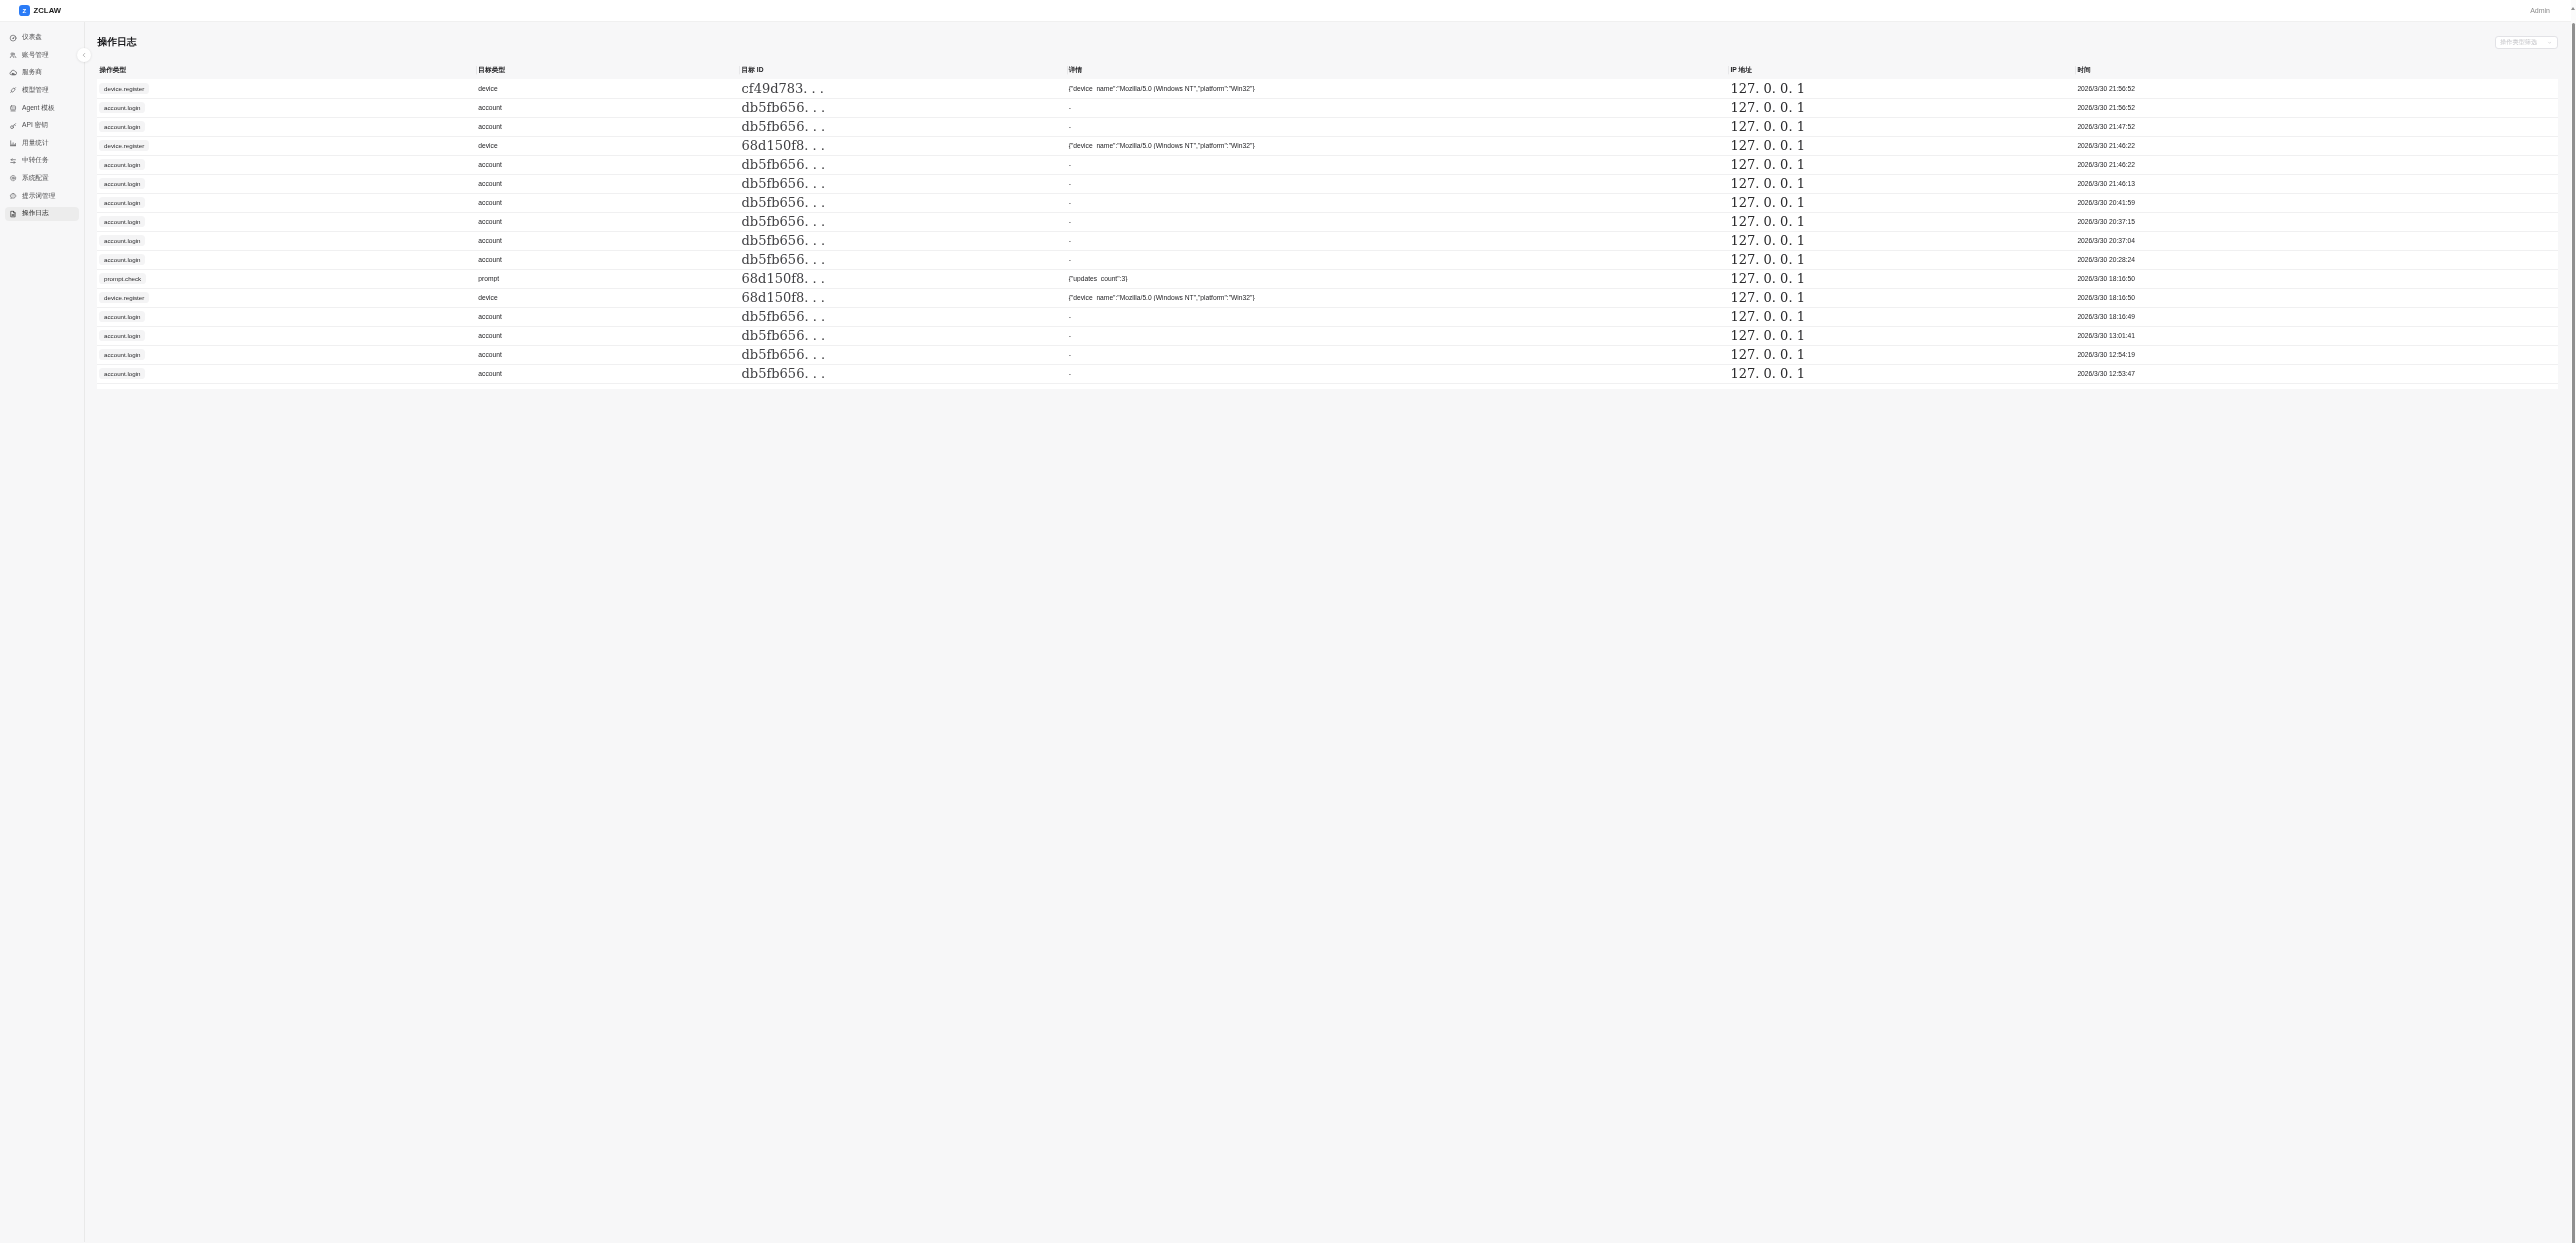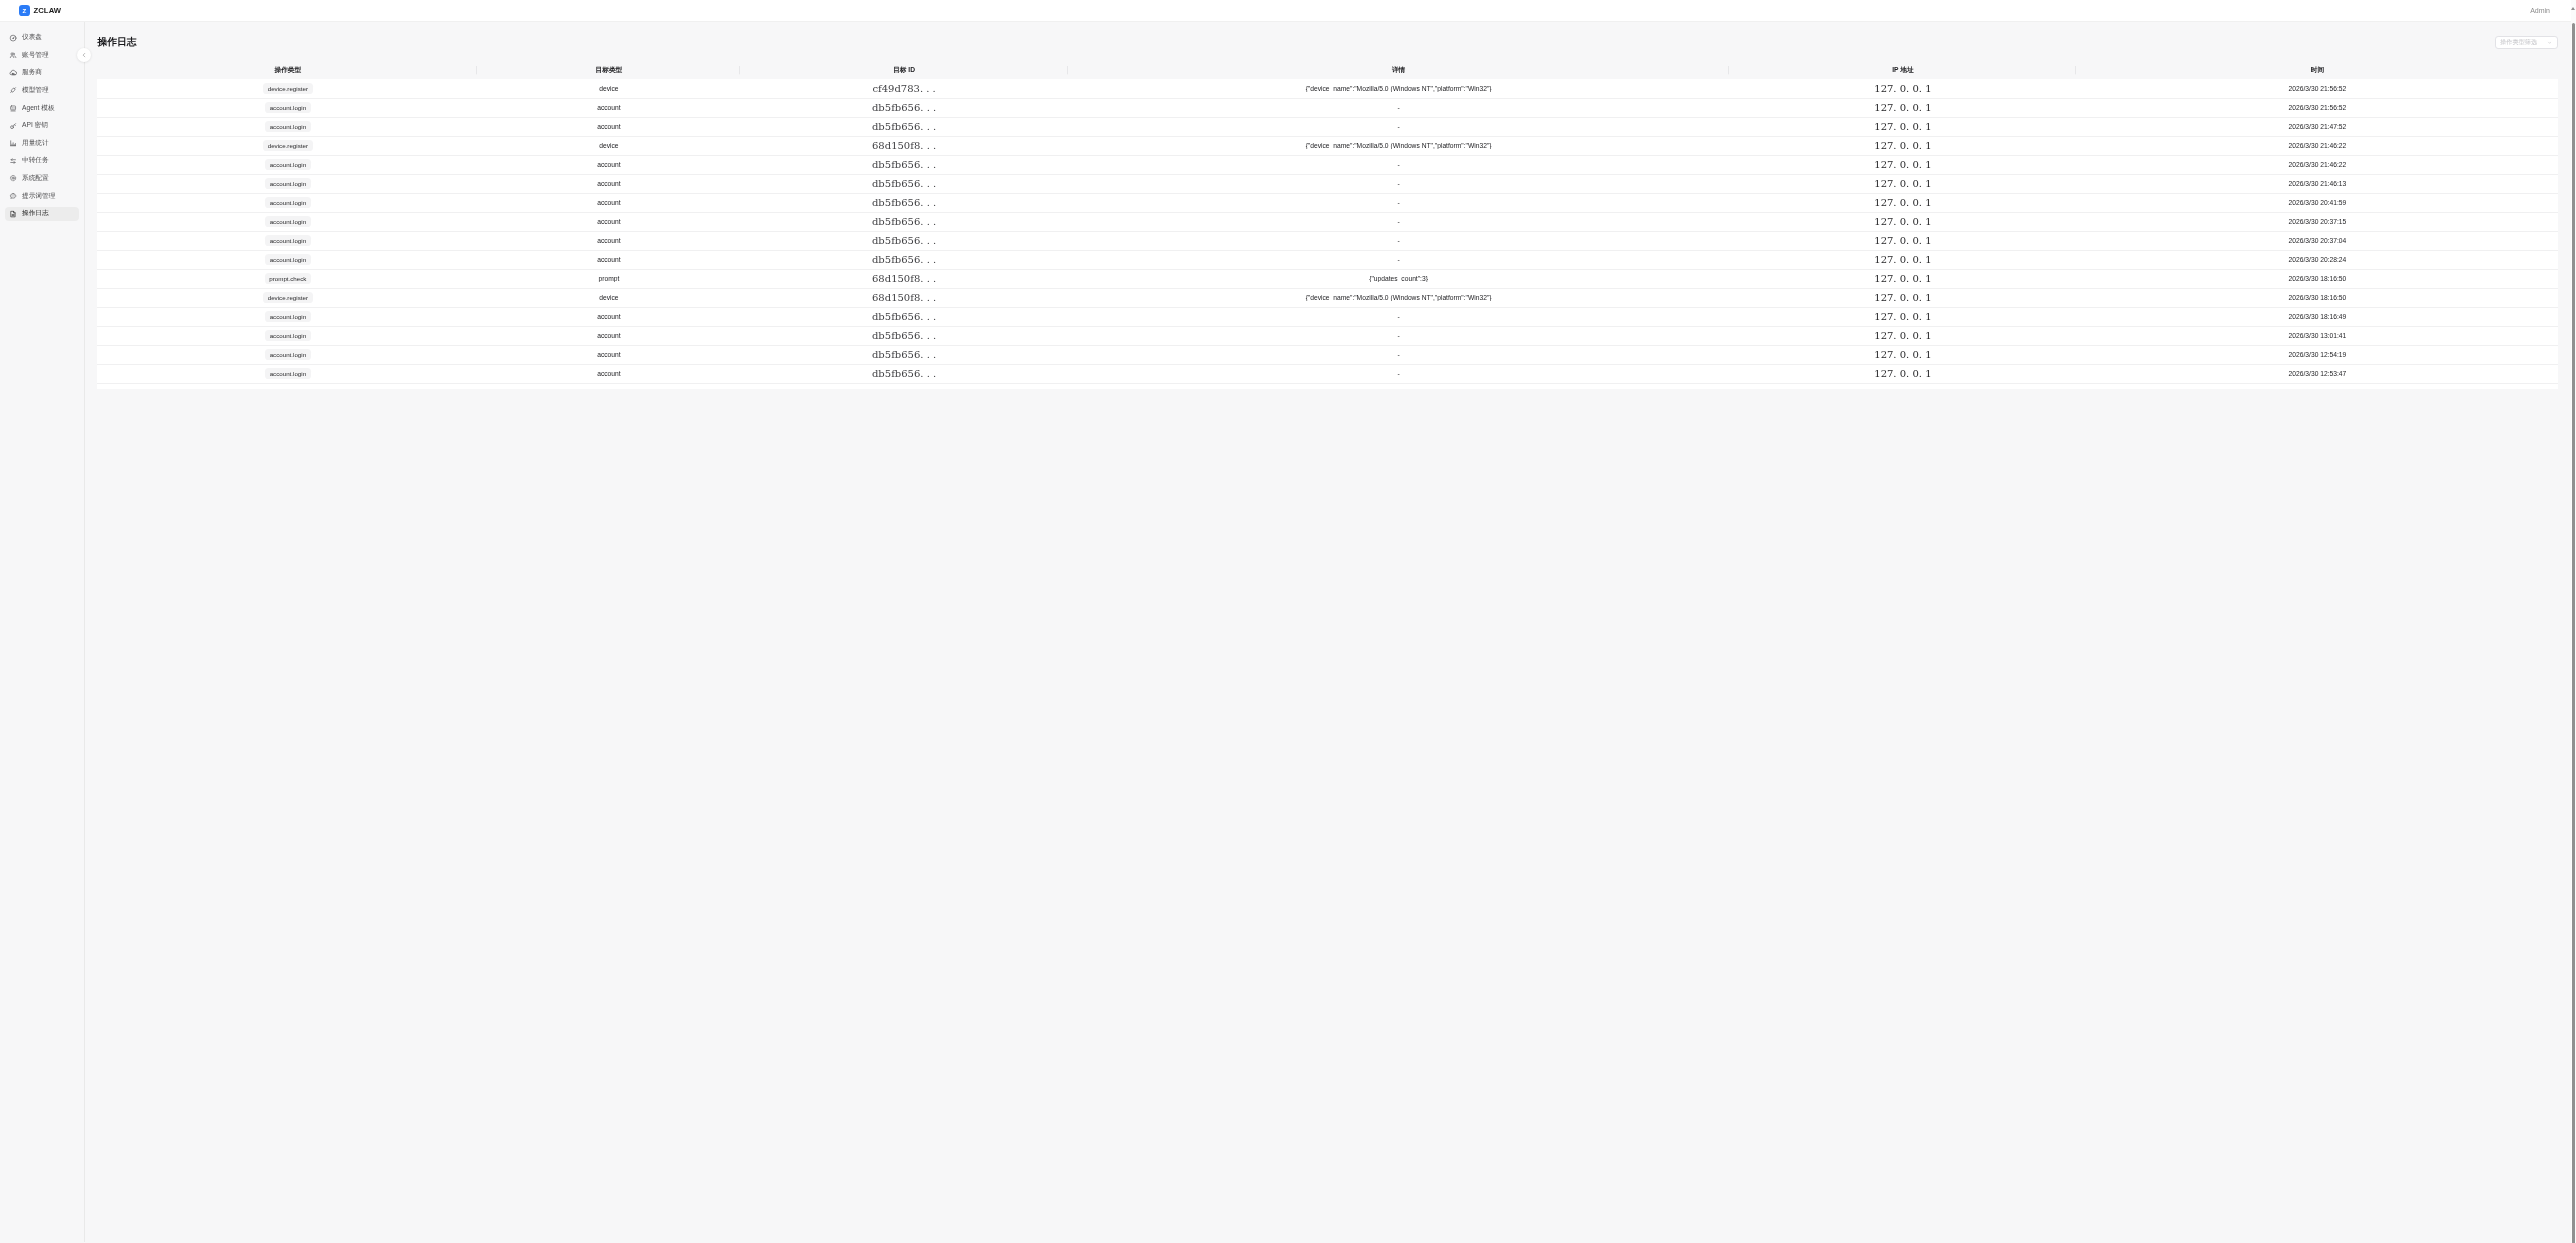--- a/index.html
+++ b/index.html
@@ -19,21 +19,21 @@
   .logo-badge {
     width: 10.8px; height: 10.8px; border-radius: 3.1px; background: #2b7cf7;
     color:#fff; font-weight:700; font-size:6.2px;
     display:flex; align-items:center; justify-content:center;
   }
   .brand-name { font-size: 7.7px; font-weight: 700; color:#1a1a1a; letter-spacing:0.1px; }
   .topbar-spacer { flex:1; }
   .admin-label { color:#8c8c8c; font-size:7px; }
 
   
-  .app { display:flex; height: calc(100% - 23px); text-align: center; }
+  .app { display:flex; height: calc(100% - 23px); }
 
   
   .sidebar {
     width: 85px; flex: 0 0 85px; position: relative;
     border-right: 0.5px solid #e9e9e9; padding-top: 8.8px;
     background: #f7f7f8;
   }
   .collapse-btn {
     position:absolute; top: 26px; right: -7.2px; width: 14.4px; height: 14.4px;
     background:#fff; border-radius: 50%; border: none;
@@ -82,21 +82,21 @@
   .tbody-row:first-of-type { border-top: none; }
   .cell { padding-left: 2.1px; overflow:hidden; white-space:nowrap; }
   .cell-op { }
   .op-tag {
     display:inline-block; background:#f4f4f5; color:#2b2b2d;
     border-radius: 3.6px; padding: 1.8px 4.6px; font-size: 6.2px; line-height: 1.2;
   }
   .cell-type, .cell-detail, .cell-time { font-size: 6.7px; color:#232326; }
   .cell-id, .cell-ip {
     font-family: "DejaVu Serif", "Liberation Serif", serif;
-    font-size: 10px;
+    font-size: 13px;
   }
   .cell-id { color:#414144; }
   .cell-ip { color:#2a2a2c; }
   .partial-row { background:#fff; height: 6.2px; border-top: 0.5px solid #f0f0f1; }
 
   
   .scrollbar {
     position: fixed; top:0; right:0; bottom:0; width:5.2px;
     background:#fbfbfb; z-index: 20;
   }

